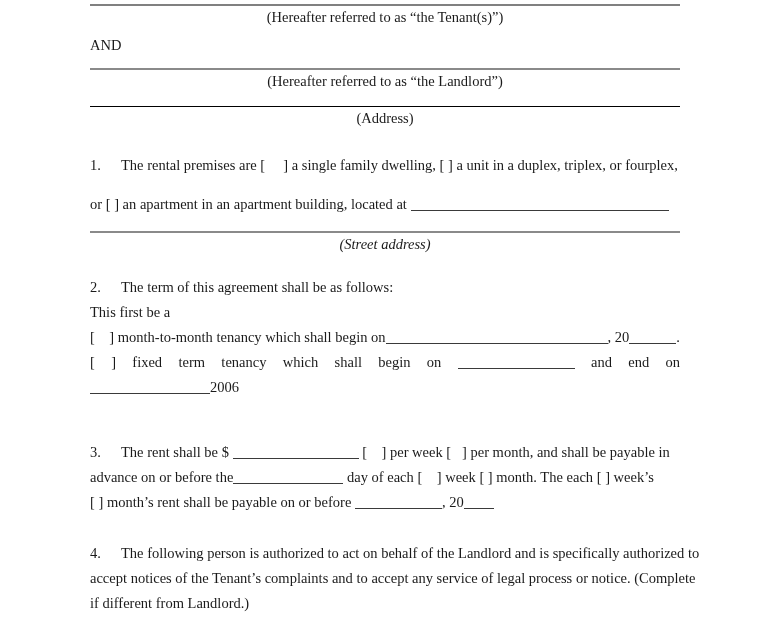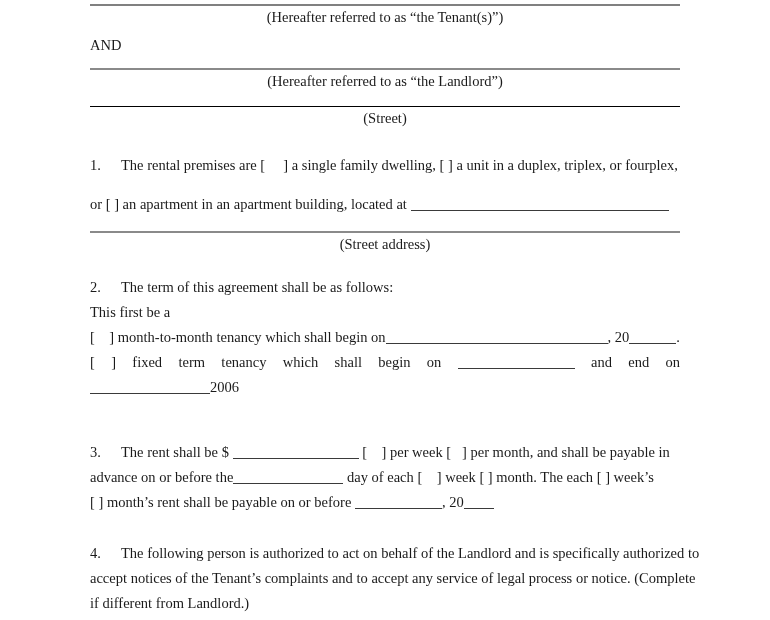--- a/index.html
+++ b/index.html
@@ -48,20 +48,21 @@
   }
 
   
   .centered {
     text-align: center;
     font-size: 14.5px;
     line-height: 22px;
     white-space: nowrap;
   }
   .centered.italic {
+    font-style: italic;
   }
 
   .left {
     font-size: 14.5px;
     line-height: 22px;
   }
 
   .para {
     font-size: 14.5px;
     line-height: 25px;
@@ -121,21 +122,21 @@
 
     <div class="sp6"></div>
     <div class="left">AND</div>
 
     <div class="sp12"></div>
     <hr class="rule thin-gray">
     <div class="centered">(Hereafter referred to as “the Landlord”)</div>
 
     <div class="sp14"></div>
     <hr class="rule dark">
-    <div class="centered">(Street)</div>
+    <div class="centered">(Address)</div>
 
     <div class="sp24"></div>
     <div class="para nojustify">
       <span class="num">1.</span><span>The rental premises are [</span><span class="box">     </span><span>] a single family dwelling, [ ] a unit in a duplex, triplex, or fourplex,</span>
     </div>
 
     <div class="sp14"></div>
     <div class="para nojustify">
       <span>or [  ] an apartment in an apartment building, located at</span>
       <span class="fill" style="width:258px"></span>

